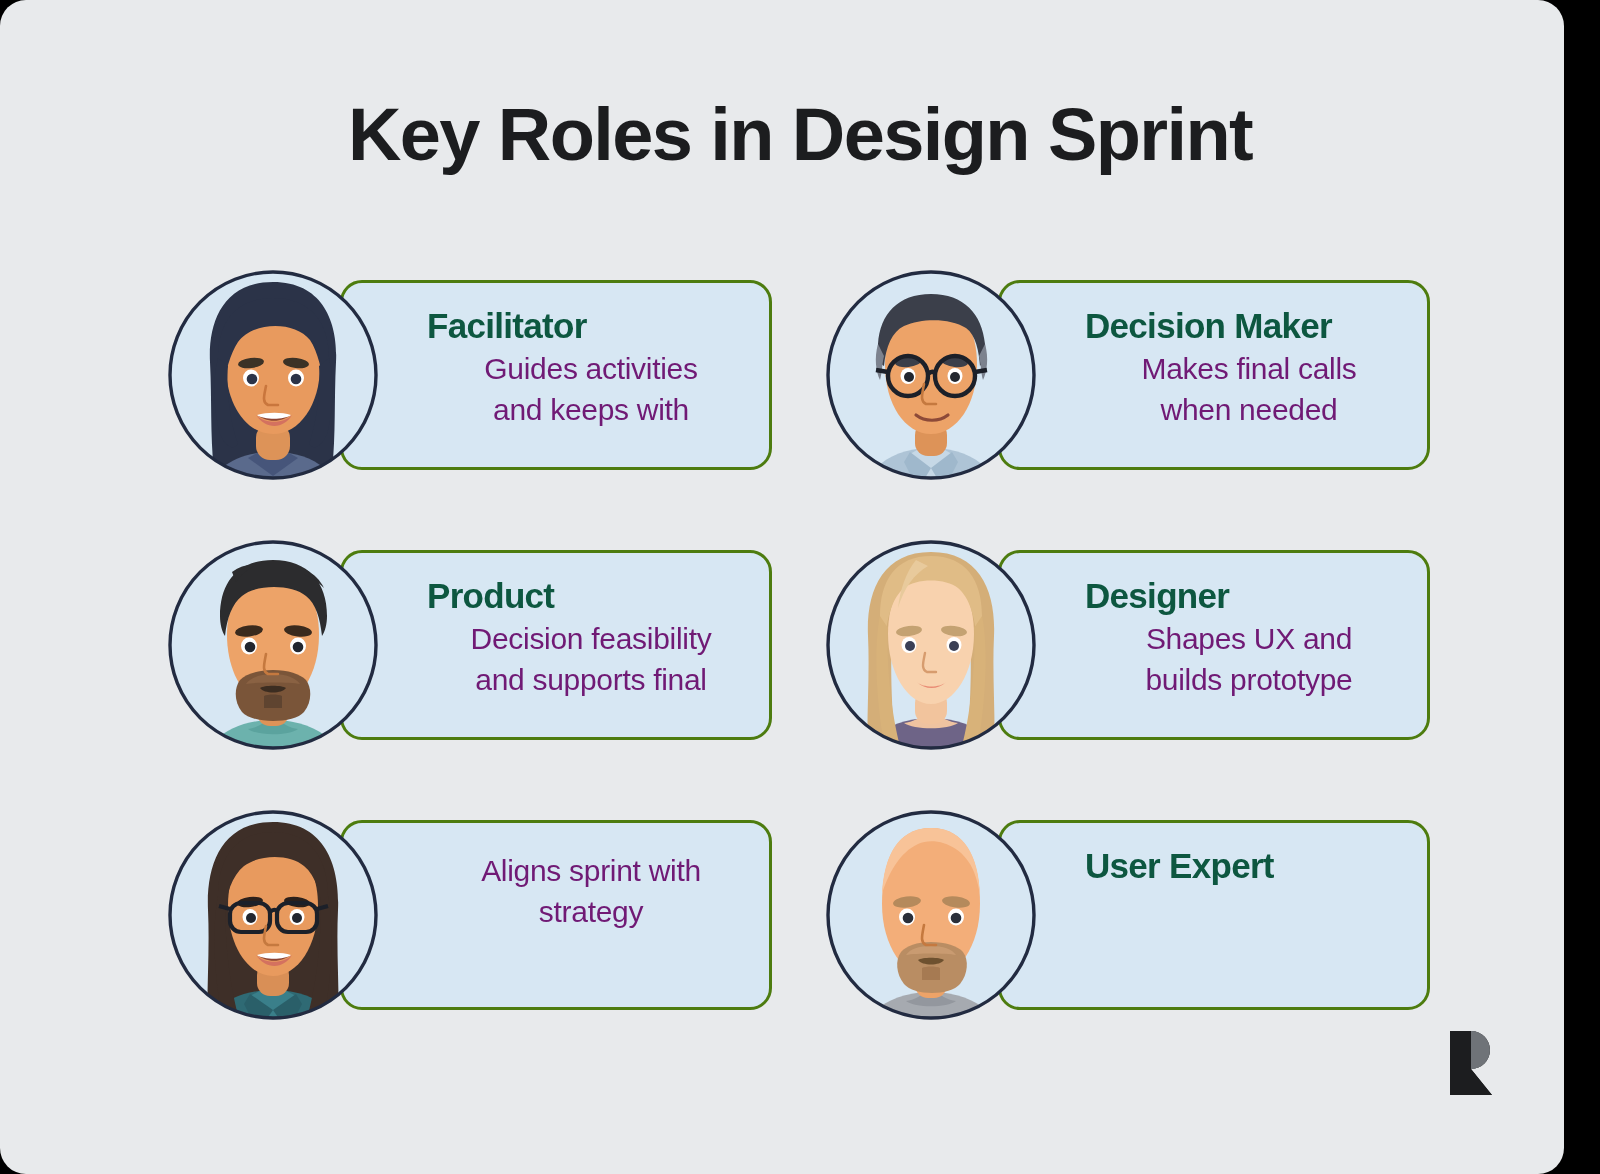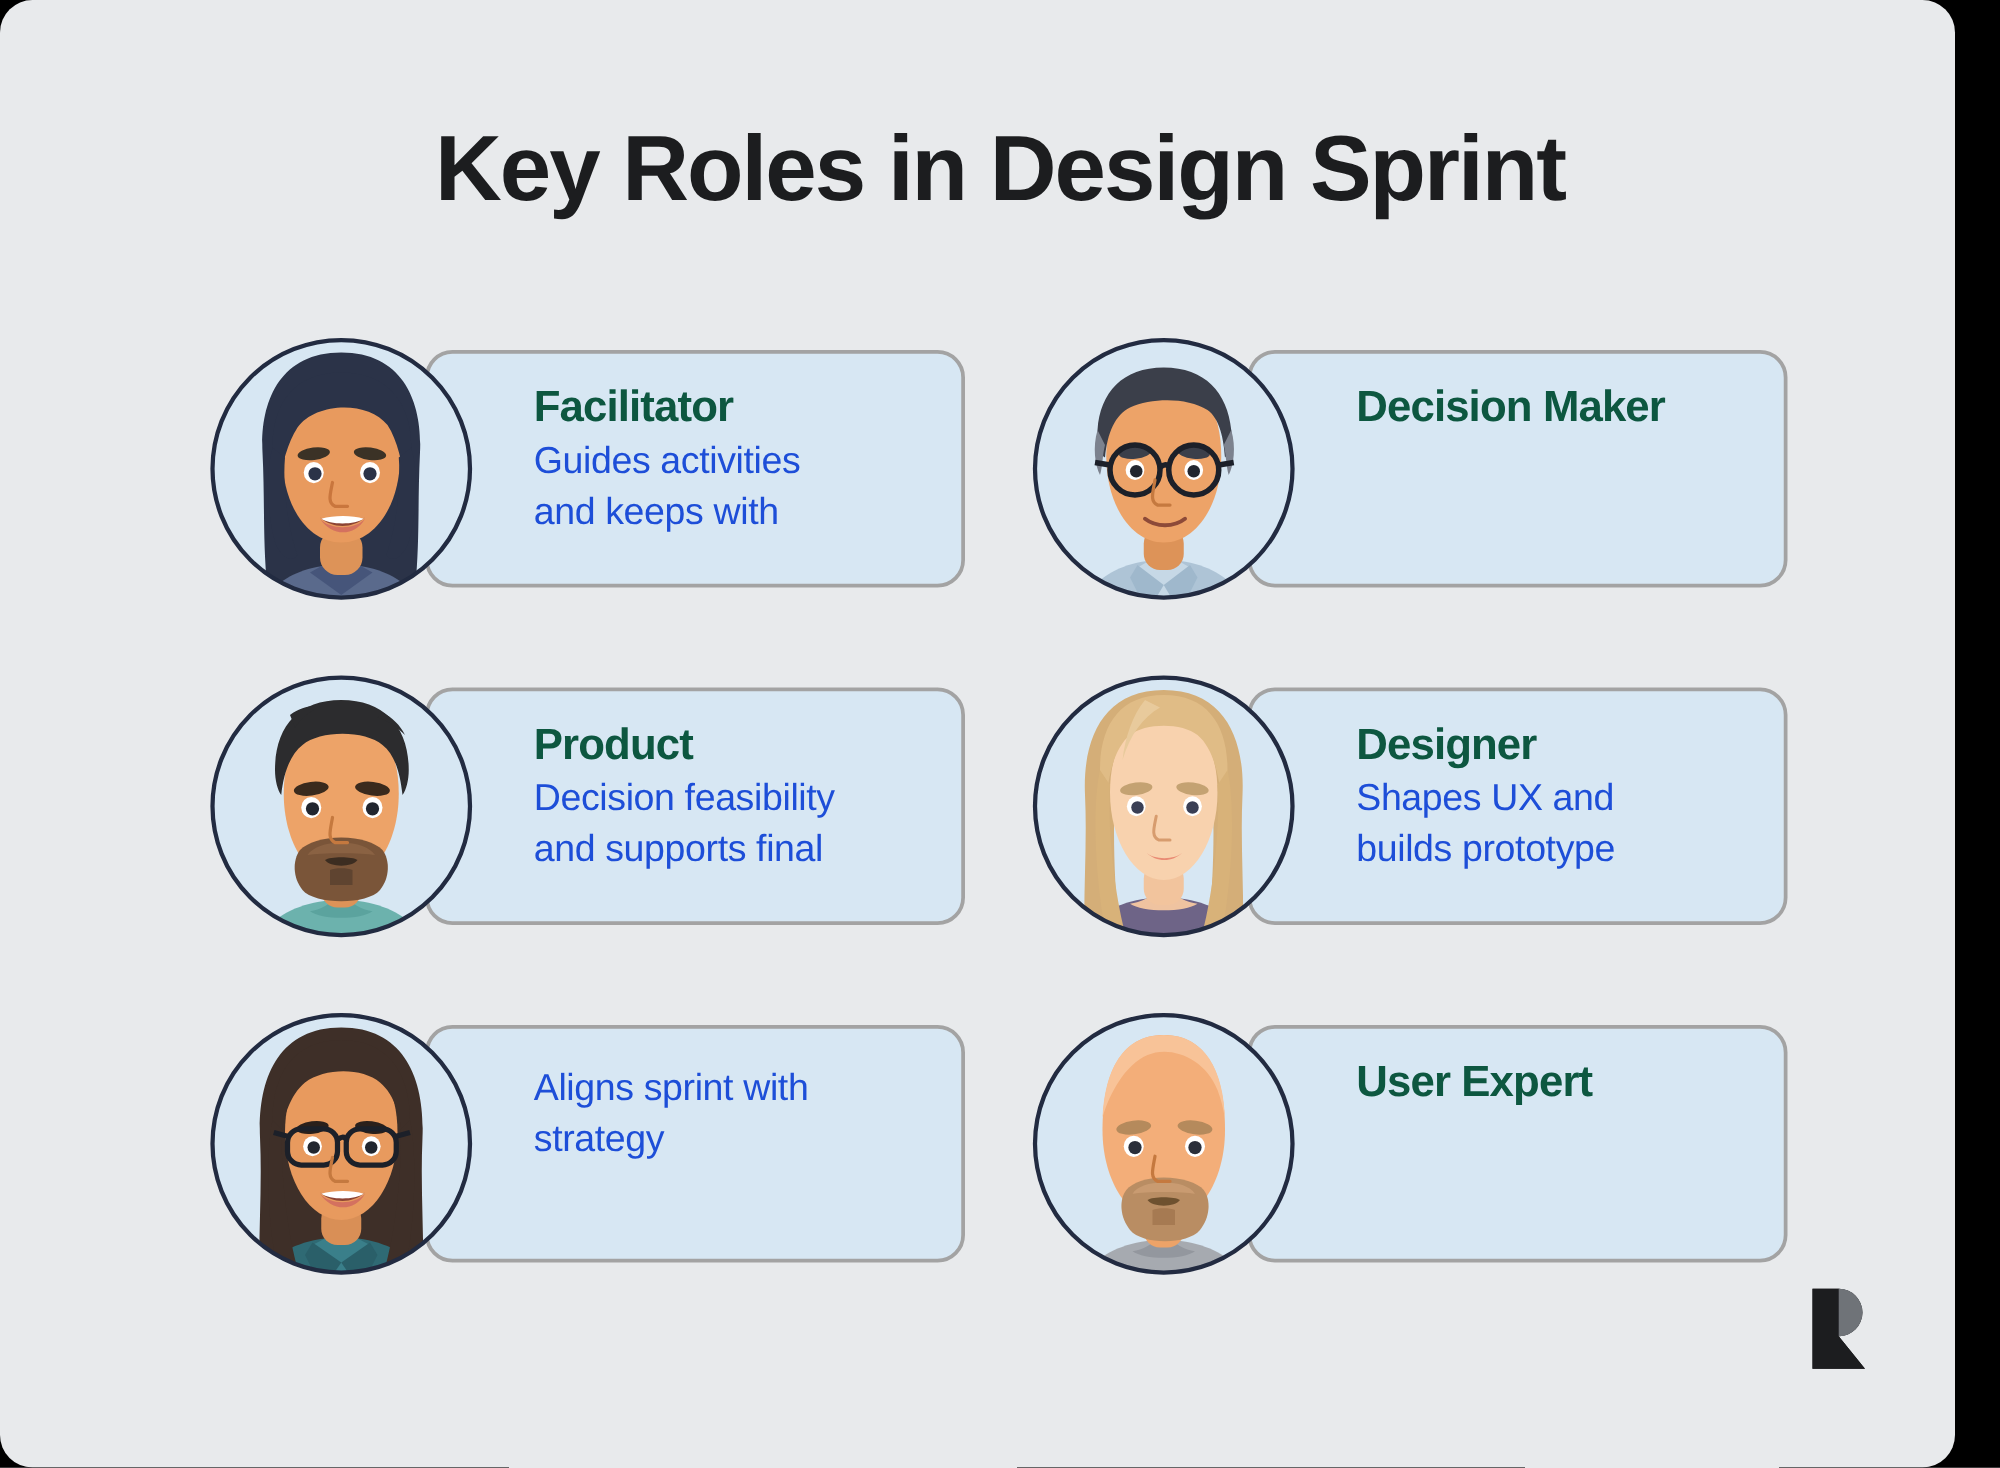--- a/index.html
+++ b/index.html
@@ -56,21 +56,21 @@
   .role-card.row-1 { top: 270px; }
   .role-card.row-2 { top: 540px; }
 
   .card-body {
     position: absolute;
     left: 180px;
     top: 18px;
     width: 432px;
     height: 190px;
     background: #d7e7f3;
-    border: 3px solid #a3a3a3;
+    border: 3px solid #4d7c0f;
     border-radius: 22px;
     box-sizing: border-box;
   }
 
   .card-text {
     position: absolute;
     left: 84px;
     top: 24px;
     right: 14px;
   }
@@ -79,23 +79,24 @@
     font-weight: 700;
     color: #0d5740;
     letter-spacing: -0.7px;
     line-height: 1.08;
     white-space: nowrap;
   }
   .role-desc {
     margin-top: 4px;
     font-size: 30px;
     font-weight: 400;
-    color: #1d4ed8;
+    color: #701a75;
     line-height: 1.36;
     letter-spacing: -0.3px;
+    text-align: center;
   }
   .role-desc span { display: block; white-space: nowrap; }
 
   .avatar {
     position: absolute;
     left: 0px;
     top: 0px;
     width: 226px;
     height: 226px;
   }
@@ -158,20 +159,24 @@
           </g>
           <circle cx="113" cy="113" r="103" fill="none" stroke="#222b41" stroke-width="3.4"></circle>
         </svg>
       </div>
     </div>
 
     <div class="role-card col-right row-0">
       <div class="card-body">
         <div class="card-text">
           <div class="role-title">Decision Maker</div>
+          <div class="role-desc">
+            <span>Makes final calls</span>
+            <span>when needed</span>
+          </div>
         </div>
       </div>
       <div class="avatar">
         <svg viewBox="0 0 226 226">
           <defs>
               <clipPath id="clipB">
                 <circle cx="113" cy="113" r="103"></circle>
               </clipPath>
             </defs>
           <circle cx="113" cy="113" r="103" fill="#d7e7f3"></circle>

